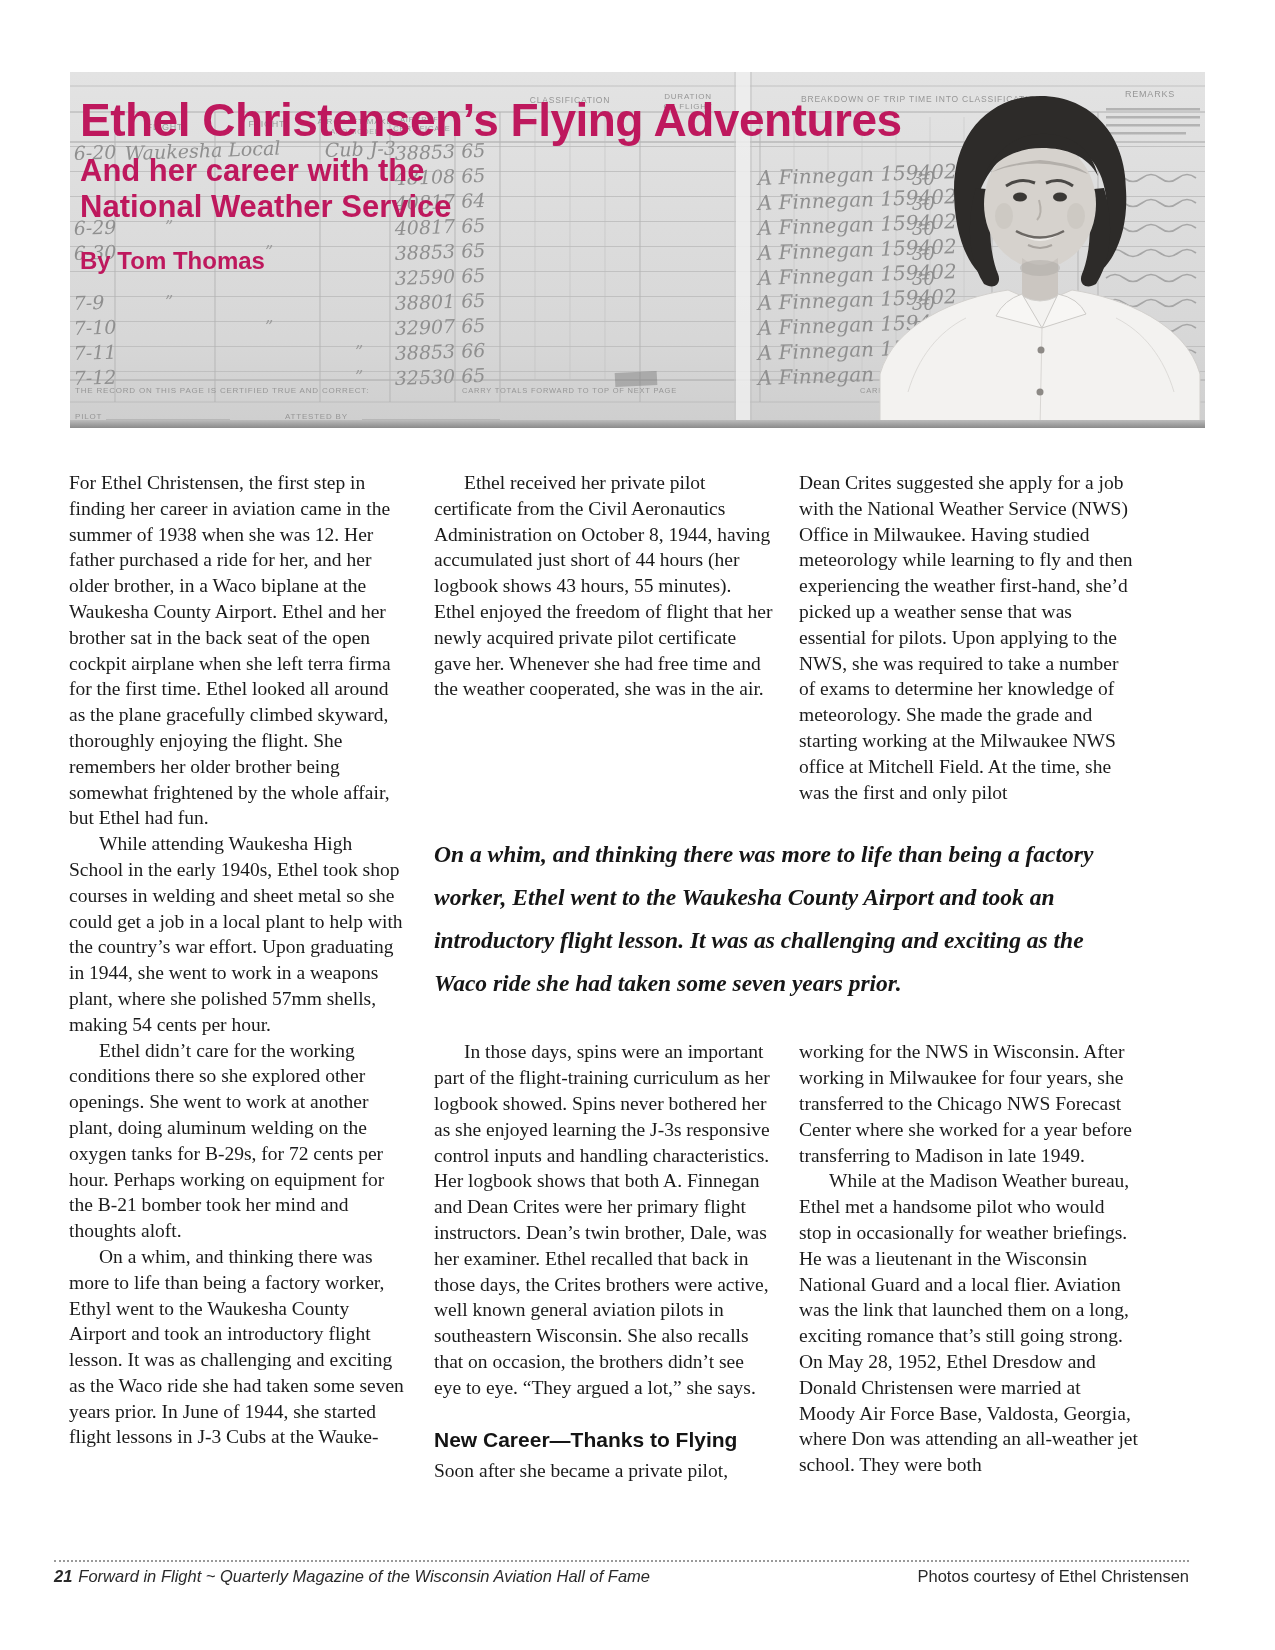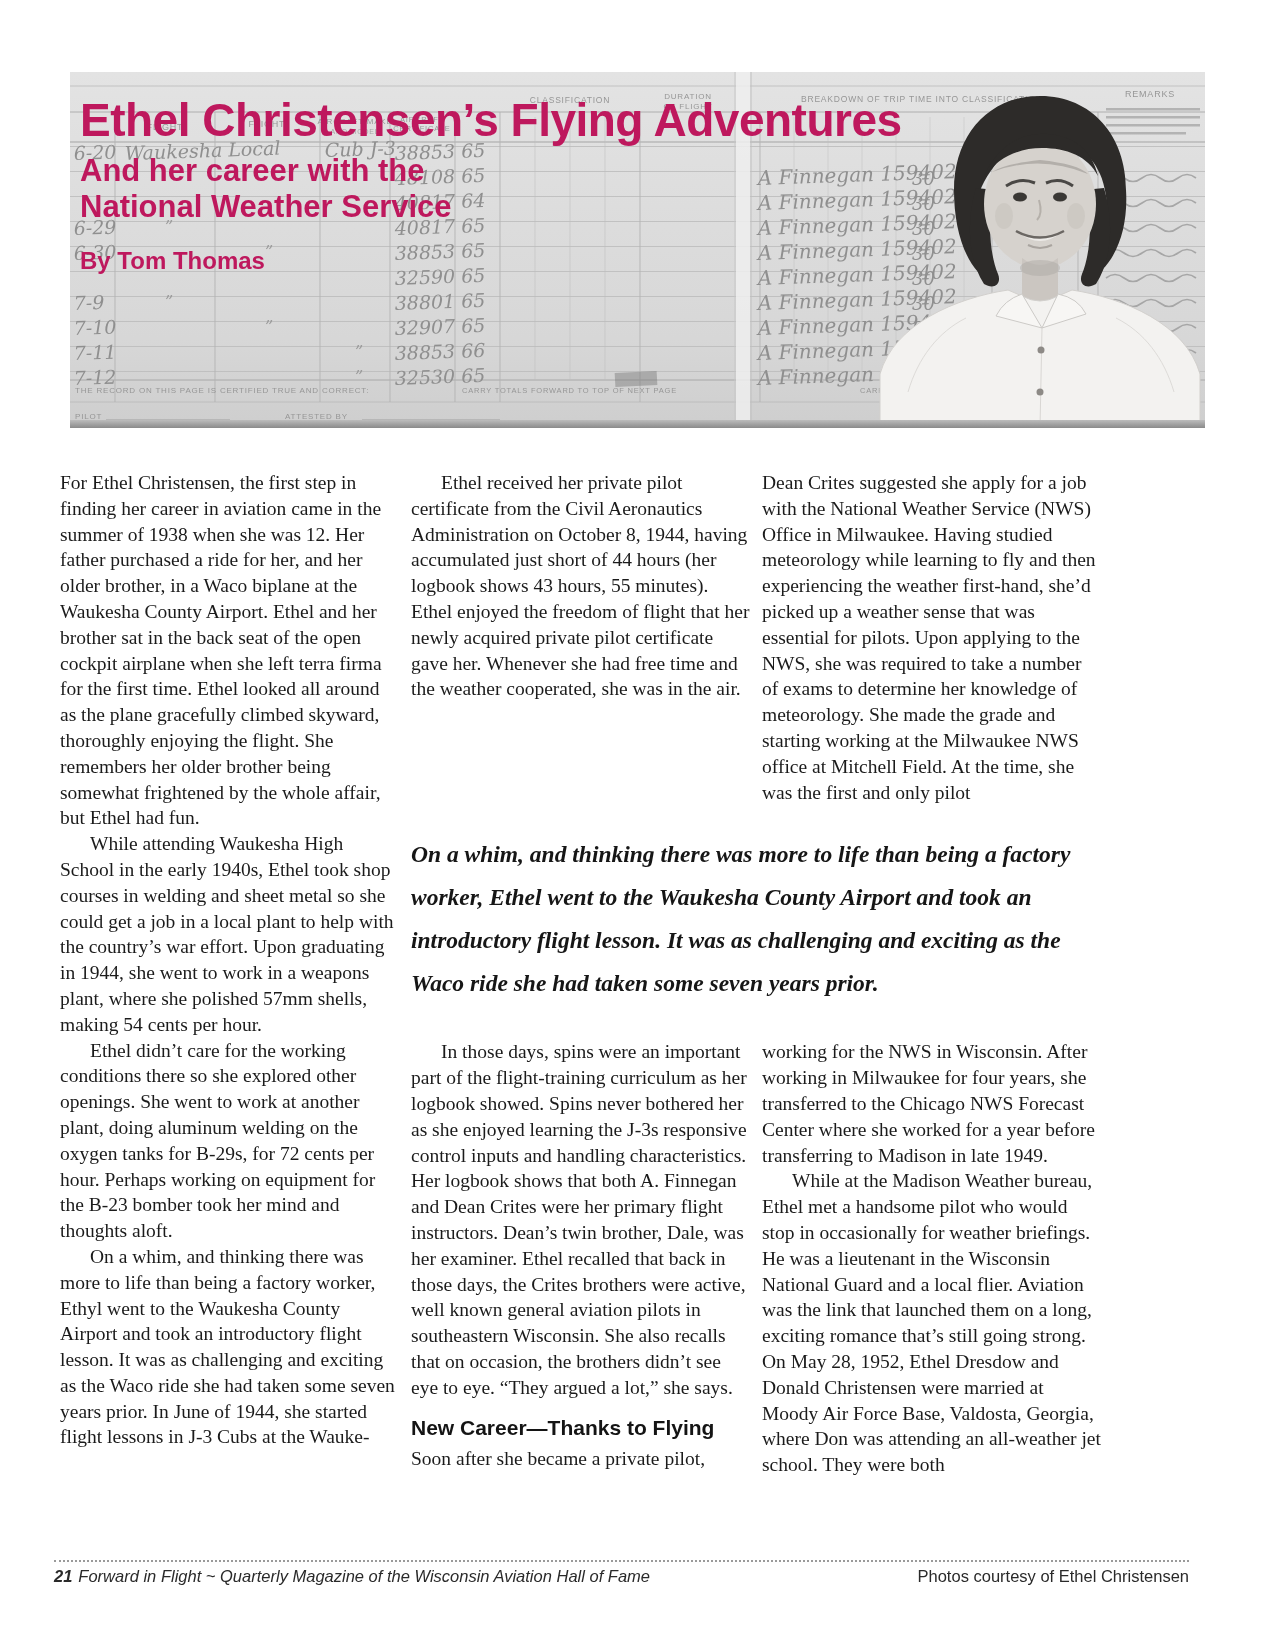--- a/index.html
+++ b/index.html
@@ -10,34 +10,34 @@
   
   .masthead { position:absolute; left:70px; top:72px; width:1135px; height:356px; }
   .logbook-bg { position:absolute; left:0; top:0; width:1135px; height:356px; display:block; }
   .masthead-text { position:absolute; left:0; top:0; right:0; bottom:0; padding:24px 0 0 10px;
                    font-family:"Liberation Sans", sans-serif; color:#be185d; }
   .masthead-text h1 { margin:0; font-size:46px; font-weight:bold; letter-spacing:-0.5px; line-height:1.05; }
   .masthead-text h2 { margin:9px 0 0 0; font-size:31px; font-weight:bold; line-height:1.16; }
   .byline { margin-top:22px; font-size:24px; font-weight:bold; }
 
   
-  .article-body { position:absolute; left:60px; top:470px; width:1070px;
-                  display:grid; grid-template-columns:340px 340px 340px; column-gap:11px;
+  .article-body { position:absolute; left:69px; top:470px; width:1070px;
+                  display:grid; grid-template-columns:340px 340px 340px; column-gap:25px;
                   font-size:19.5px; line-height:25.8px; color:#1b1b1b; }
   .article-body p { margin:0; }
   .article-body p.indent { text-indent:30px; }
   .col1 { grid-column:1; grid-row:1 / span 3; }
   .c2t  { grid-column:2; grid-row:1; }
   .c3t  { grid-column:3; grid-row:1; }
   .pull-quote { grid-column:2 / span 2; grid-row:2; margin:28px 0 34px 0;
                 font-size:23.5px; line-height:43px; font-weight:bold; font-style:italic; color:#161616; }
   .c2b  { grid-column:2; grid-row:3; }
   .c3b  { grid-column:3; grid-row:3; }
   .subhead { font-family:"Liberation Sans", sans-serif; font-weight:bold; font-size:21px;
-             margin:14px 0 6px 0; color:#141414; }
+             margin:26px 0 6px 0; color:#141414; }
 
   
   .page-footer { position:absolute; left:54px; top:1560px; width:1135px;
                  border-top:2px dotted #9a9a9a; padding-top:5px;
                  display:flex; justify-content:space-between; align-items:baseline;
                  font-family:"Liberation Sans", sans-serif; font-size:16.5px; color:#2a2a2a; }
   .footer-left { font-style:italic; }
   .footer-left .pgnum { font-weight:bold; margin-right:6px; }
 
   
@@ -253,21 +253,21 @@
       <h2><span>And her career with the</span><br><span>National Weather Service</span></h2>
       <div class="byline">By Tom Thomas</div>
     </div>
   </header>
 
   <main class="article-body">
 
     <div class="col1">
       <p>For Ethel Christensen, the first step in finding her career in aviation came in the summer of 1938 when she was 12. Her father purchased a ride for her, and her older brother, in a Waco biplane at the Waukesha County Airport. Ethel and her brother sat in the back seat of the open cockpit airplane when she left terra firma for the first time. Ethel looked all around as the plane gracefully climbed skyward, thoroughly enjoying the flight. She remembers her older brother being somewhat frightened by the whole affair, but Ethel had fun.</p>
       <p class="indent">While attending Waukesha High School in the early 1940s, Ethel took shop courses in welding and sheet metal so she could get a job in a local plant to help with the country’s war effort. Upon graduating in 1944, she went to work in a weapons plant, where she polished 57mm shells, making 54 cents per hour.</p>
-      <p class="indent">Ethel didn’t care for the working conditions there so she explored other openings. She went to work at another plant, doing aluminum welding on the oxygen tanks for B-29s, for 72 cents per hour. Perhaps working on equipment for the B-23 bomber took her mind and thoughts aloft.</p>
+      <p class="indent">Ethel didn’t care for the working conditions there so she explored other openings. She went to work at another plant, doing aluminum welding on the oxygen tanks for B-29s, for 72 cents per hour. Perhaps working on equipment for the B-21 bomber took her mind and thoughts aloft.</p>
       <p class="indent">On a whim, and thinking there was more to life than being a factory worker, Ethyl went to the Waukesha County Airport and took an introductory flight lesson. It was as challenging and exciting as the Waco ride she had taken some seven years prior. In June of 1944, she started flight lessons in J-3 Cubs at the Wauke-</p>
     </div>
 
     <div class="c2t">
       <p class="indent">Ethel received her private pilot certificate from the Civil Aeronautics Administration on October 8, 1944, having accumulated just short of 44 hours (her logbook shows 43 hours, 55 minutes). Ethel enjoyed the freedom of flight that her newly acquired private pilot certificate gave her. Whenever she had free time and the weather cooperated, she was in the air.</p>
     </div>
 
     <div class="c3t">
       <p>Dean Crites suggested she apply for a job with the National Weather Service (NWS) Office in Milwaukee. Having studied meteorology while learning to fly and then experiencing the weather first-hand, she’d picked up a weather sense that was essential for pilots. Upon applying to the NWS, she was required to take a number of exams to determine her knowledge of meteorology. She made the grade and starting working at the Milwaukee NWS office at Mitchell Field. At the time, she was the first and only pilot</p>
     </div>

